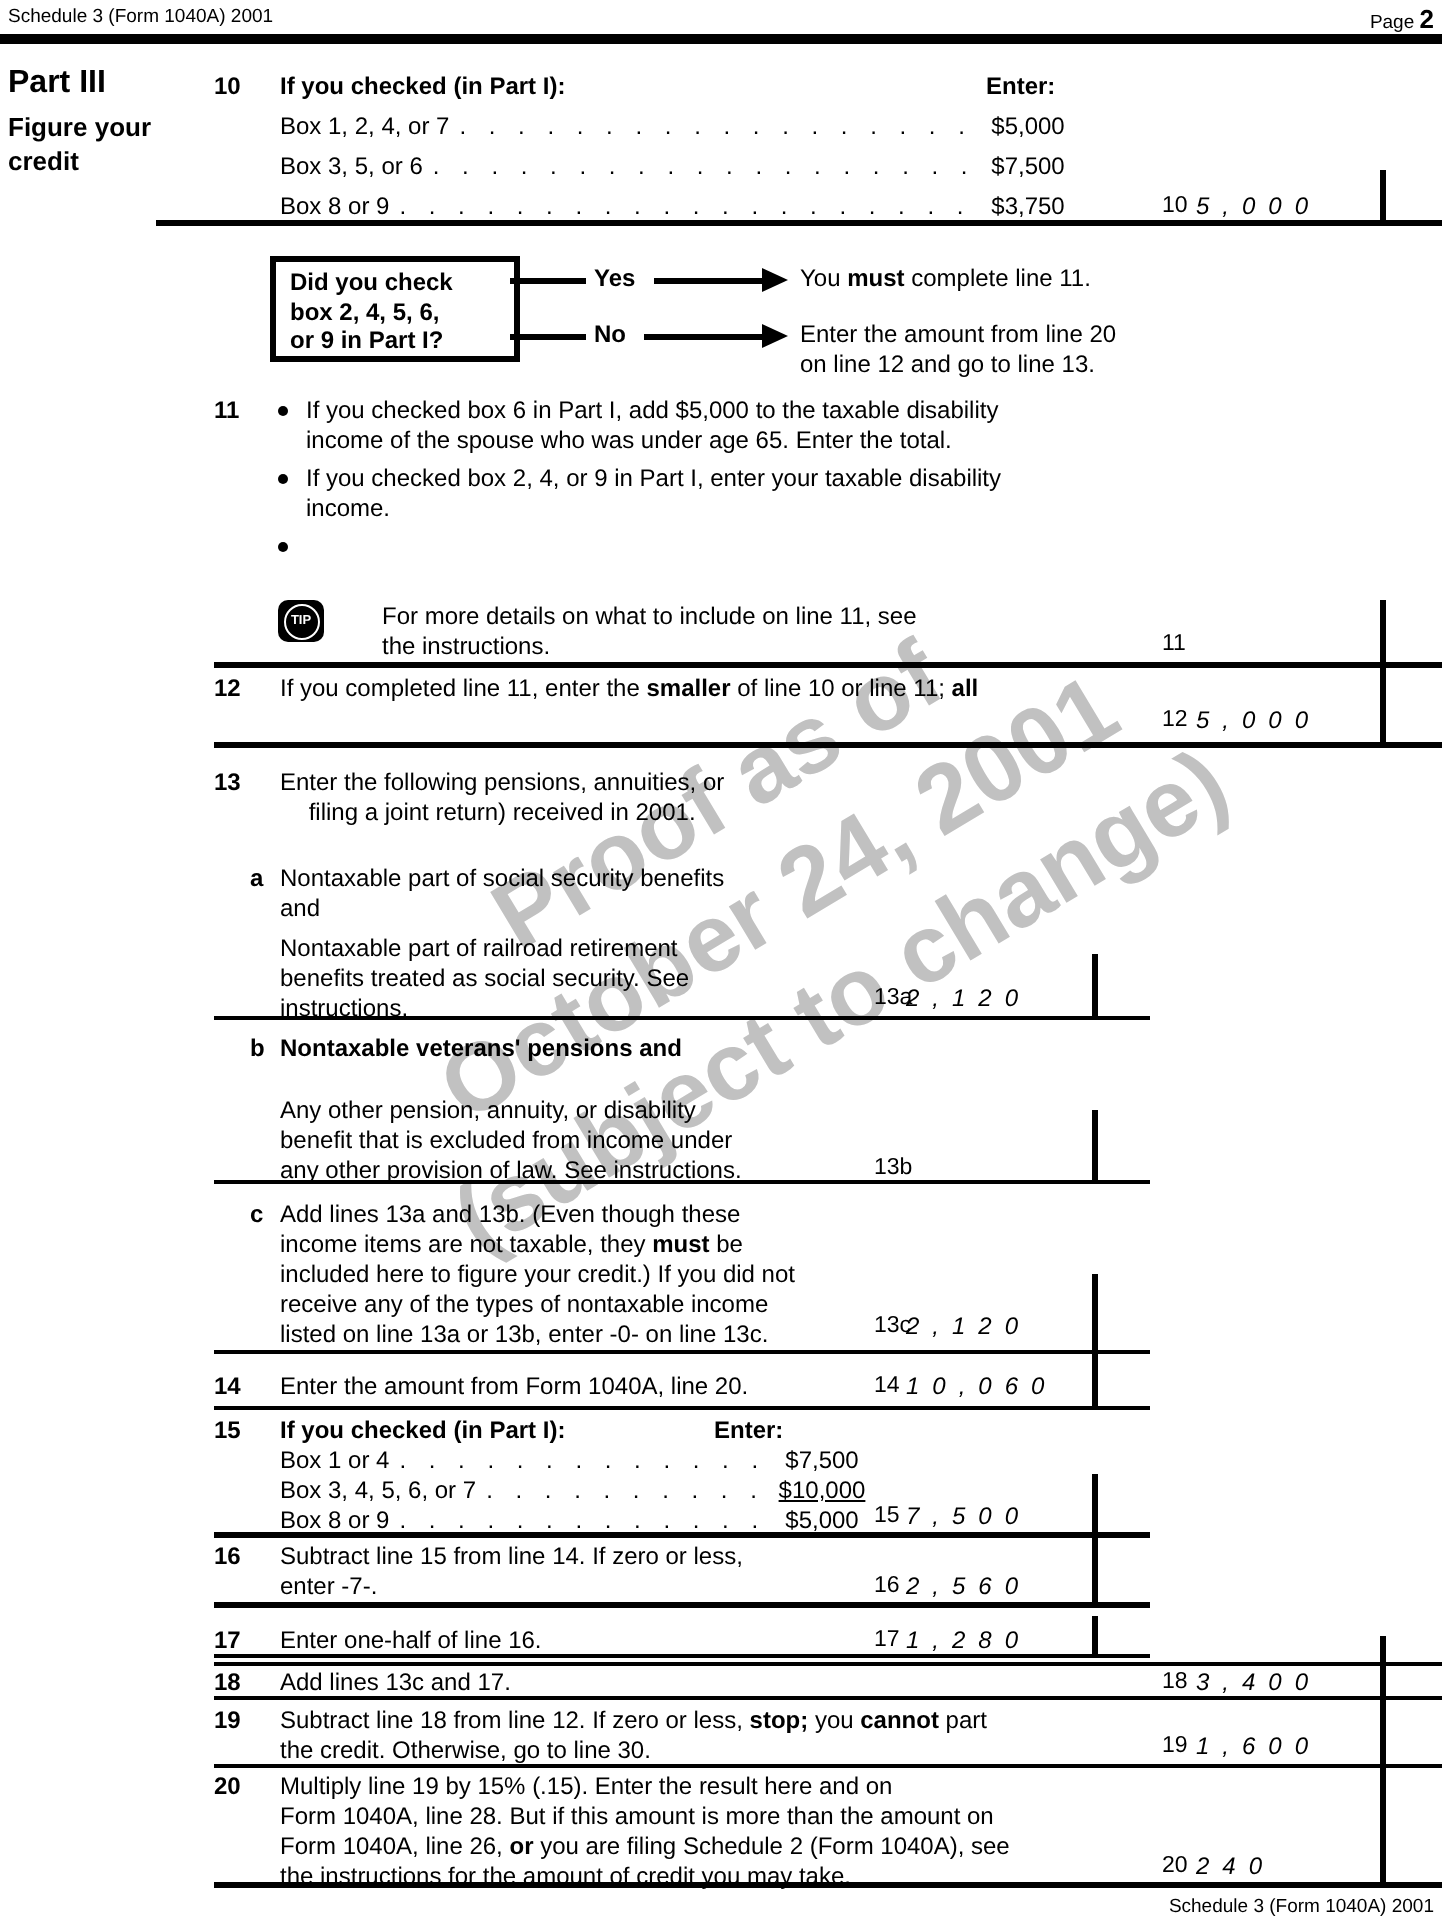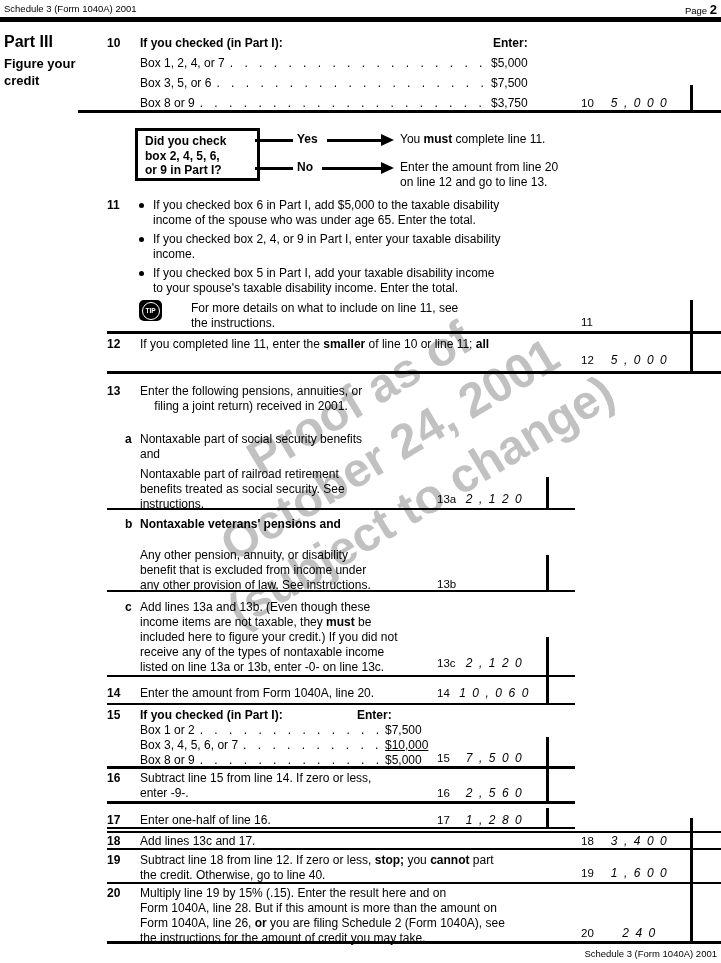--- a/index.html
+++ b/index.html
@@ -8,24 +8,24 @@
   .abs{position:absolute;}
   .t{font-size:12px;line-height:15px;}
   .sm{font-size:9.5px;}
   .b{font-weight:bold;}
   .rule{position:absolute;background:#000;}
   .vbar{position:absolute;width:2.5px;background:#000;}
   .lines .line{white-space:nowrap;}
   .dotrow{position:absolute;display:flex;align-items:baseline;}
   .dotrow .lbl{white-space:nowrap;}
   .dotrow .leader{flex:1;overflow:hidden;white-space:nowrap;letter-spacing:4px;padding:0 5px;}
-  .dotrow .amt{white-space:nowrap;text-align:left;}
+  .dotrow .amt{white-space:nowrap;text-align:center;}
   .entry-num{position:absolute;font-size:11.5px;line-height:14px;}
   .entry-val{position:absolute;font-size:12px;line-height:14px;font-style:italic;
-             letter-spacing:6.5px;text-align:center;white-space:nowrap;}
+             letter-spacing:6.5px;text-align:left;white-space:nowrap;}
   .dot{position:absolute;width:5px;height:5px;background:#000;border-radius:50%;}
   .qbox{position:absolute;border:3px solid #000;font-weight:bold;font-size:12px;
         line-height:14.5px;padding:3px 0 0 7px;background:#fff;}
   .arrowhead{position:absolute;width:0;height:0;border-top:6px solid transparent;
              border-bottom:6px solid transparent;border-left:13px solid #000;}
   .tipicon{position:absolute;width:23px;height:21px;background:#000;border-radius:5px;
            display:flex;align-items:center;justify-content:center;}
   .tipring{width:16px;height:16px;border-radius:50%;background:#000;border:1.5px solid #fff;
            display:flex;align-items:center;justify-content:center;color:#fff;
            font-size:6.5px;font-weight:bold;}
@@ -109,24 +109,20 @@
   <div class="abs t lines" style="left:153px;top:198px;">
       <div class="line"><span>If you checked box 6 in Part I, add $5,000 to the taxable disability</span></div>
       <div class="line"><span>income of the spouse who was under age 65. Enter the total.</span></div>
     </div>
   <div class="dot" style="left:139px;top:237px;"></div>
   <div class="abs t lines" style="left:153px;top:232px;">
       <div class="line"><span>If you checked box 2, 4, or 9 in Part I, enter your taxable disability</span></div>
       <div class="line"><span>income.</span></div>
     </div>
   <div class="dot" style="left:139px;top:271px;"></div>
-  <div class="abs t lines" style="left:153px;top:266px;">
-      <div class="line"><span>If you checked box 5 in Part I, add your taxable disability income</span></div>
-      <div class="line"><span>to your spouse's taxable disability income. Enter the total.</span></div>
-    </div>
 
   <div class="tipicon" style="left:139px;top:300px;">
     <div class="tipring">TIP</div>
   </div>
   <div class="abs t lines" style="left:172px;top:301px;margin-left:19px;">
       <div class="line"><span>For more details on what to include on line 11, see</span></div>
       <div class="line"><span>the instructions.</span></div>
     </div>
 
   <div class="entry-num" style="left:581px;top:315px;">11</div>
@@ -195,21 +191,21 @@
       <div class="line"><span>Enter the amount from Form 1040A, line 20.</span></div>
     </div>
   <div class="entry-num" style="left:437px;top:686px;">14</div>
   <div class="entry-val" style="left:453px;top:686px;width:88px;">10,060</div>
   <div class="rule" style="left:107px;top:703px;width:468px;height:2px;"></div>
 
   <div class="abs t b" style="left:107px;top:708px;">15</div>
   <div class="abs t b" style="left:140px;top:708px;">If you checked (in Part I):</div>
   <div class="abs t b" style="left:357px;top:708px;">Enter:</div>
   <div class="dotrow t" style="left:140px;top:723px;width:297px;">
-    <span class="lbl">Box 1 or 2</span>
+    <span class="lbl">Box 1 or 4</span>
     <span class="leader">. . . . . . . . . . . . . .</span>
     <span class="amt" style="width:52px;">$7,500</span>
   </div>
   <div class="dotrow t" style="left:140px;top:738px;width:297px;">
     <span class="lbl">Box 3, 4, 5, 6, or 7</span>
     <span class="leader">. . . . . . . . . . . . . .</span>
     <span class="amt" style="width:52px;text-decoration:underline;">$10,000</span>
   </div>
   <div class="dotrow t" style="left:140px;top:753px;width:297px;">
     <span class="lbl">Box 8 or 9</span>
@@ -217,21 +213,21 @@
     <span class="amt" style="width:52px;">$5,000</span>
   </div>
   <div class="entry-num" style="left:437px;top:751px;">15</div>
   <div class="entry-val" style="left:453px;top:751px;width:88px;">7,500</div>
   <div class="vbar" style="left:546px;top:737px;height:66px;"></div>
   <div class="rule" style="left:107px;top:766px;width:468px;height:3px;"></div>
 
   <div class="abs t b" style="left:107px;top:771px;">16</div>
   <div class="abs t lines" style="left:140px;top:771px;">
       <div class="line"><span>Subtract line 15 from line 14. If zero or less,</span></div>
-      <div class="line"><span>enter -9-.</span></div>
+      <div class="line"><span>enter -7-.</span></div>
     </div>
   <div class="entry-num" style="left:437px;top:786px;">16</div>
   <div class="entry-val" style="left:453px;top:786px;width:88px;">2,560</div>
   <div class="rule" style="left:107px;top:801px;width:468px;height:3px;"></div>
 
   <div class="abs t b" style="left:107px;top:813px;">17</div>
   <div class="abs t lines" style="left:140px;top:813px;">
       <div class="line"><span>Enter one-half of line 16.</span></div>
     </div>
   <div class="entry-num" style="left:437px;top:813px;">17</div>
@@ -245,21 +241,21 @@
       <div class="line"><span>Add lines 13c and 17.</span></div>
     </div>
   <div class="entry-num" style="left:581px;top:834px;">18</div>
   <div class="entry-val" style="left:598px;top:834px;width:88px;">3,400</div>
   <div class="vbar" style="left:690px;top:818px;height:125px;"></div>
   <div class="rule" style="left:107px;top:848px;width:614px;height:2px;"></div>
 
   <div class="abs t b" style="left:107px;top:853px;">19</div>
   <div class="abs t lines" style="left:140px;top:853px;">
       <div class="line"><span>Subtract line 18 from line 12. If zero or less, </span><span class="b">stop;</span><span> you </span><span class="b">cannot</span><span> part</span></div>
-      <div class="line"><span>the credit. Otherwise, go to line 40.</span></div>
+      <div class="line"><span>the credit. Otherwise, go to line 30.</span></div>
     </div>
   <div class="entry-num" style="left:581px;top:866px;">19</div>
   <div class="entry-val" style="left:598px;top:866px;width:88px;">1,600</div>
   <div class="rule" style="left:107px;top:882px;width:614px;height:2px;"></div>
 
   <div class="abs t b" style="left:107px;top:886px;">20</div>
   <div class="abs t lines" style="left:140px;top:886px;">
       <div class="line"><span>Multiply line 19 by 15% (.15). Enter the result here and on</span></div>
       <div class="line"><span>Form 1040A, line 28. But if this amount is more than the amount on</span></div>
       <div class="line"><span>Form 1040A, line 26, </span><span class="b">or</span><span> you are filing Schedule 2 (Form 1040A), see</span></div>

